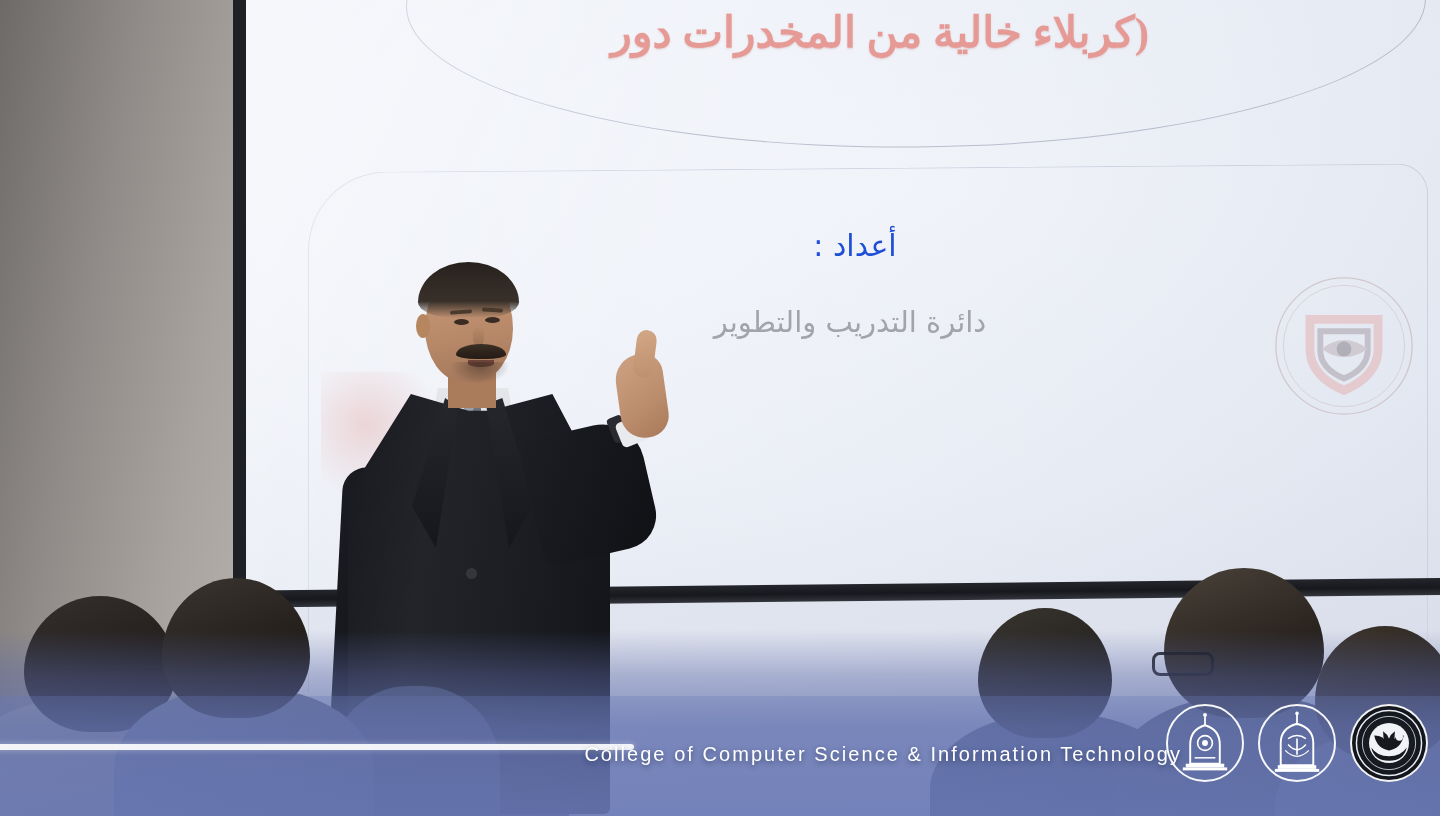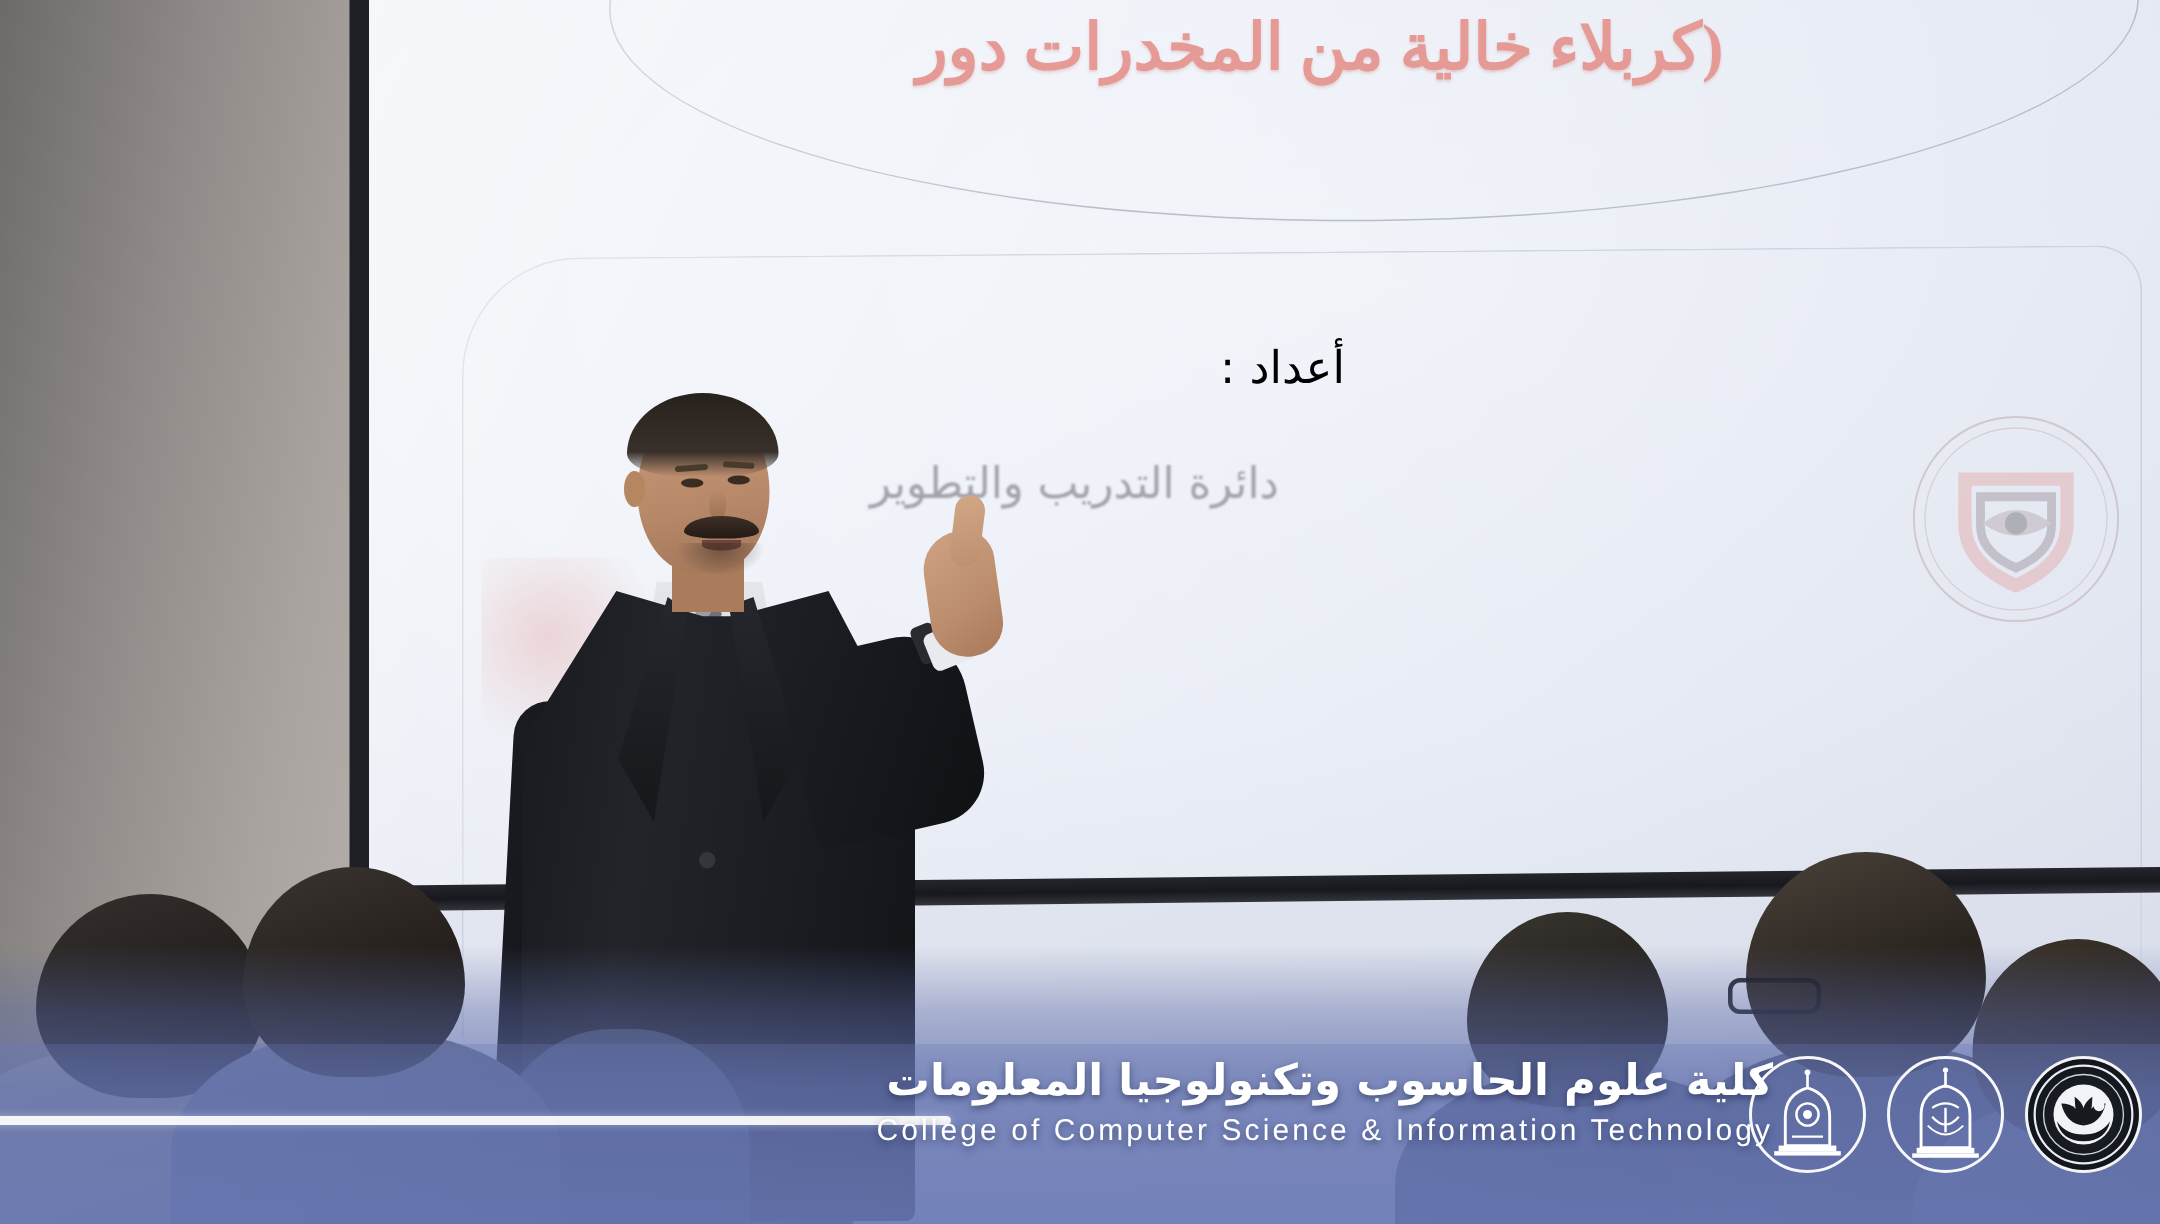--- a/index.html
+++ b/index.html
@@ -70,26 +70,26 @@
     position:absolute; right:190px; top:2px; width:740px;
     text-align:center; direction:rtl;
     color:#e69a96; font-size:43px; line-height:1.45;
     font-family:Liberation Serif, serif; font-weight:600;
     text-shadow:0 1px 2px rgba(200,140,140,.35);
     filter:blur(.25px);
   }
   .slide-sub-label {
     position:absolute; right:455px; top:228px; width:260px;
     text-align:center; direction:rtl;
-    color:#000000; font-size:30px; font-family:"DejaVu Sans", sans-serif;
+    color:#1d4ed8; font-size:30px; font-family:"DejaVu Sans", sans-serif;
     filter:blur(.4px);
   }
   .slide-body {
     position:absolute; right:320px; top:300px; width:540px;
-    text-align:left; direction:rtl;
+    text-align:center; direction:rtl;
     color:#a2a3ad; font-size:29px; line-height:1.55;
     font-family:"DejaVu Sans", sans-serif;
     filter:blur(.55px);
   }
 
   
   .slide-logo {
     position:absolute; left:1270px; top:272px; width:148px; height:148px;
     opacity:.45;
   }
@@ -416,21 +416,20 @@
   </div>
 
   <div class="banner">
     <div class="banner-tint"></div>
   </div>
 
   <div class="divider-line"></div>
 
 
   <div class="brand">
-    <div class="brand-ar">كلية علوم الحاسوب وتكنولوجيا المعلومات</div>
     <div class="brand-en">College of Computer Science &amp; Information Technology</div>
   </div>
 
   <div class="logos">
     <div class="logo ring">
       <svg viewBox="0 0 100 100" aria-hidden="true">
         <path d="M30 78 V52 Q30 32 50 26 Q70 32 70 52 V78 Z" fill="none" stroke="#fff" stroke-width="2.6"></path>
         <circle cx="50" cy="50" r="10" fill="none" stroke="#fff" stroke-width="2.2"></circle>
         <circle cx="50" cy="50" r="4" fill="#fff"></circle>
         <line x1="50" y1="14" x2="50" y2="27" stroke="#fff" stroke-width="2.4"></line>

